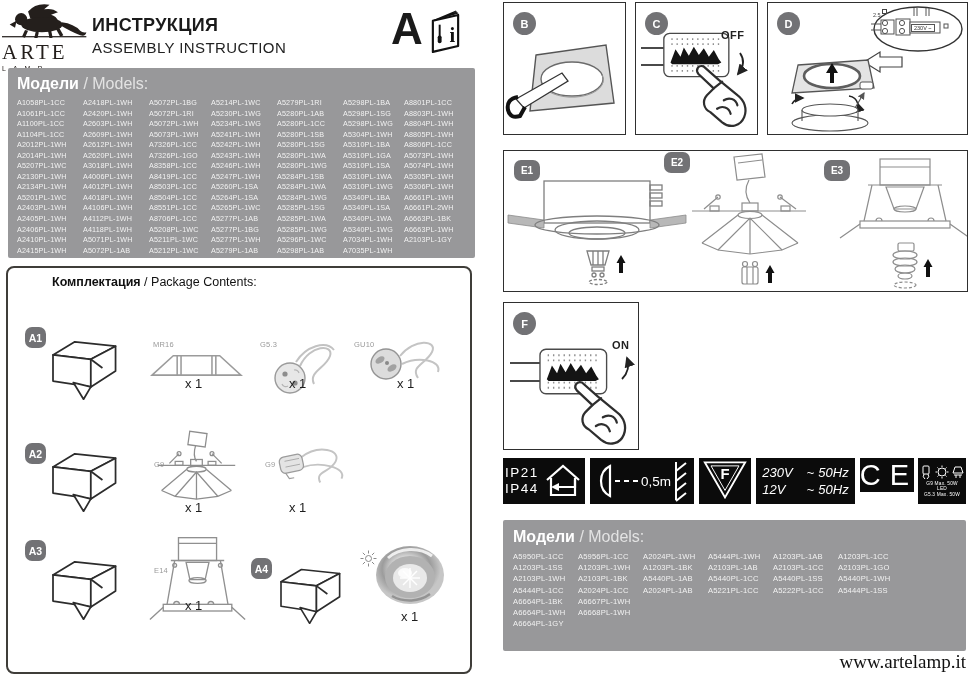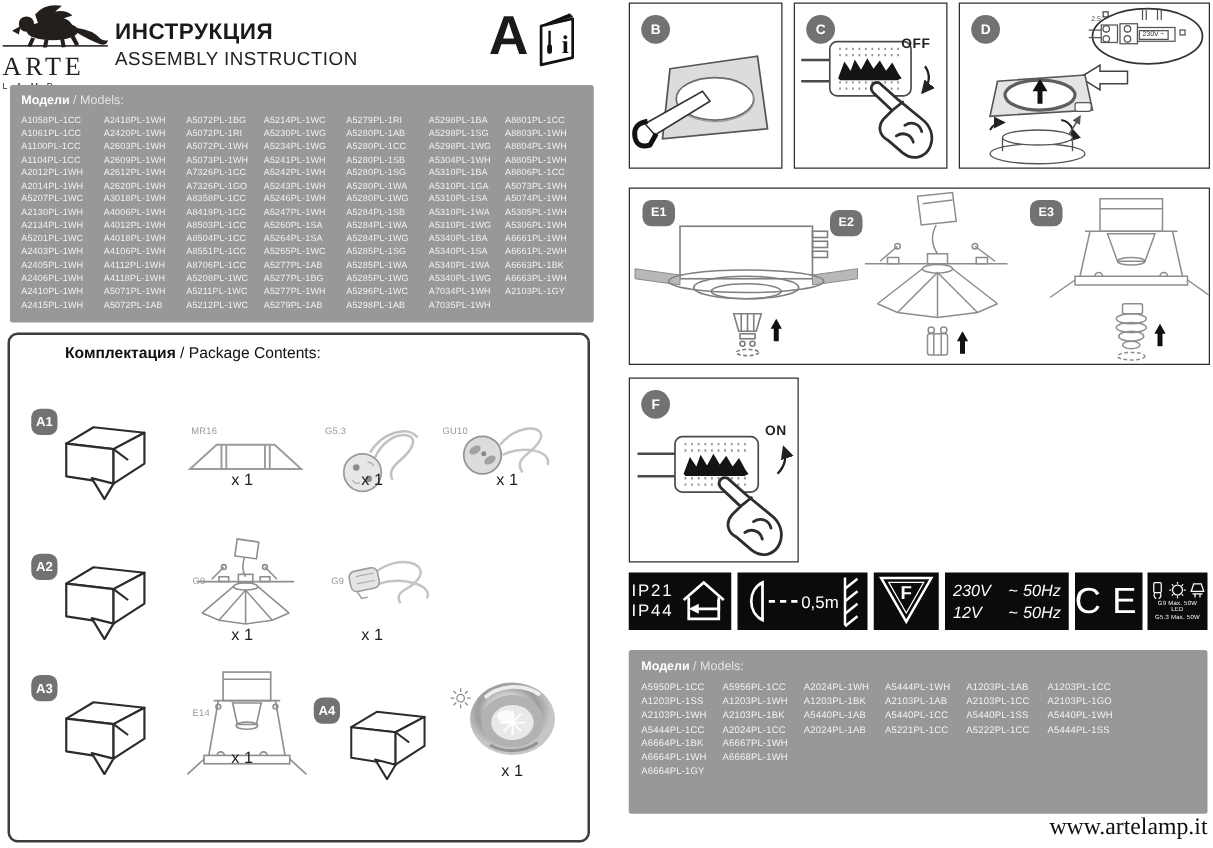--- a/index.html
+++ b/index.html
@@ -9,21 +9,21 @@
 
   
   .brand-name{font-family:"Liberation Serif",serif;font-size:21px;letter-spacing:3px;color:#241f1c;line-height:1;}
   .brand-sub{font-size:7px;letter-spacing:7px;color:#241f1c;margin-top:2px;}
   .title-ru{font-size:18px;font-weight:bold;letter-spacing:.4px;color:#1a1a1a;}
   .title-en{font-size:15px;letter-spacing:.4px;color:#222;margin-top:3px;}
   .doc-letter{font-size:44px;font-weight:600;color:#1a1a1a;line-height:1;}
 
   
   .gray-box{background:#98989a;border-radius:2px;}
-  .models-title{font-size:10px;color:#fff;}
+  .models-title{font-size:16px;color:#fff;}
   .models-title b{font-weight:bold;color:#fff;}
   .models-title span{color:#e3e3e3;font-weight:normal;}
   .model-cols{display:flex;margin-top:5px;}
   .model-col{display:flex;flex-direction:column;}
   .model-col .model-line{font-size:7.2px;line-height:10.55px;color:#f2f2f2;letter-spacing:.15px;white-space:nowrap;}
   .model-col-b .model-line{font-size:7.6px;line-height:11.2px;}
 
   
   .package-box{border:2px solid #3f3d39;border-radius:8px;background:#fff;}
   .pkg-title{font-size:12.5px;color:#111;}
@@ -459,21 +459,21 @@
       <ellipse cx="62" cy="120" rx="38" ry="8" fill="#fff" stroke="#555" stroke-width="1.1"></ellipse>
       <path d="M34,107 v11 M90,107 v11" stroke="#555" stroke-width="1.1"></path>
       <ellipse cx="62" cy="107" rx="28" ry="6" fill="#fff" stroke="#555" stroke-width="1.1"></ellipse>
     </svg>
     <span class="abs d-gauge" style="left:105px;top:6px;"><span>2.5</span><i class="sq"></i></span>
     <span class="abs d-volt" style="left:143px;top:21px;">230V ~</span>
   </div>
 
   <div class="abs panel" style="left:503px;top:150px;width:463px;height:140px;">
     <div class="abs badge badge-wide" style="left:10px;top:9px;">E1</div>
-    <div class="abs badge badge-wide" style="left:160px;top:17px;">E2</div>
+    <div class="abs badge badge-wide" style="left:160px;top:1px;">E2</div>
     <div class="abs badge badge-wide" style="left:320px;top:9px;">E3</div>
     <svg class="abs" style="left:0;top:0;" width="463" height="140" viewBox="0 0 463 140">
 
       <g stroke="#7f7f7f" fill="none" stroke-width="1.3">
         <rect x="40" y="30" width="106" height="42" fill="#fff"></rect>
         <rect x="146" y="34" width="12" height="5"></rect>
           <rect x="146" y="42" width="12" height="5"></rect>
           <rect x="146" y="50" width="12" height="5"></rect>
         <polygon points="4,64 40,69 40,77 4,72" fill="#b8b8b8" stroke="#8b8b8b" stroke-width=".8"></polygon>
         <polygon points="146,69 182,64 182,72 146,77" fill="#b8b8b8" stroke="#8b8b8b" stroke-width=".8"></polygon>
@@ -596,21 +596,21 @@
       <span class="t">~</span>
       <span>50Hz</span>
     </div>
     <div class="volt-row">
       <span class="v">12V</span>
       <span class="t">~</span>
       <span>50Hz</span>
     </div>
   </div>
 
-  <div class="abs spec" style="left:860px;top:458px;width:54px;height:46px;">
+  <div class="abs spec" style="left:860px;top:458px;width:54px;height:34px;">
     <span class="ce-label">CE</span>
   </div>
 
   <div class="abs spec" style="left:918px;top:458px;width:48px;height:46px;flex-direction:column;justify-content:center;gap:1px;">
     <svg width="44" height="15" viewBox="0 0 44 15">
       <g stroke="#fff" stroke-width="1" fill="none">
         <rect x="3" y="1" width="6" height="8" rx="1"></rect>
         <path d="M4,9 q-2,3 1,5 M8,9 q2,3 -1,5"></path>
         <circle cx="22" cy="7" r="4"></circle>
         <line x1="22" y1="0.5" x2="22" y2="2"></line>

